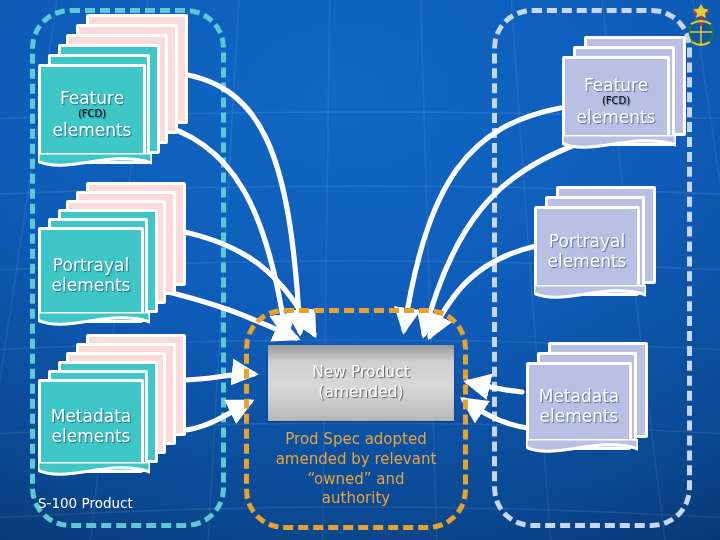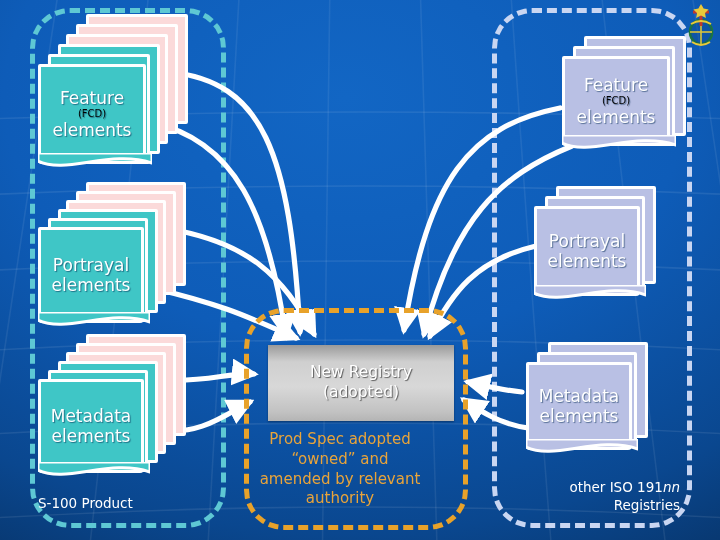--- a/index.html
+++ b/index.html
@@ -88,21 +88,21 @@
   #spec-box .txt{
     color:#ffffff;font-size:15.5px;line-height:1.28;text-align:center;
     text-shadow:1px 1px 1px rgba(60,60,60,.8);
   }
 
   
   .cap{position:absolute;color:#ffffff;font-size:13.5px;line-height:1.35;}
   #cap-left{left:38px;top:494px;width:170px;}
   #cap-right{left:520px;top:478px;width:160px;text-align:right;}
   #cap-center{
-    left:234px;top:430px;width:212px;text-align:center;
+    left:250px;top:430px;width:212px;text-align:center;
     color:#e9a43a;font-size:15px;line-height:1.32;
   }
   .ital{font-style:italic;}
 
   
   #emblem{position:absolute;left:686px;top:2px;width:30px;height:48px;}
 </style>
 </head>
 <body>
 
@@ -255,38 +255,34 @@
         <div class="lbl2">elements</div>
       </div>
       <svg class="curl" viewBox="0 0 112 22" preserveAspectRatio="none">
         <path d="M 0 0 L 0 8 C 28 22 72 -4 112 10 L 112 0 Z" fill="#b9c0e4" stroke="#ffffff" stroke-width="3"></path>
       </svg>
     </div>
   </div>
 
   <div id="spec-box">
     <div class="txt">
-      <div>New Registry</div>
-      <div>(adopted)</div>
+      <div>New Product</div>
+      <div>(amended)</div>
     </div>
   </div>
 
   <div class="cap" id="cap-center">
     <div>Prod Spec adopted</div>
+    <div>amended by relevant</div>
     <div>“owned” and</div>
-    <div>amended by relevant</div>
     <div>authority</div>
   </div>
 
   <div class="cap" id="cap-left">S-100 Product</div>
 
-  <div class="cap" id="cap-right">
-    <div><span>other ISO 191</span><span class="ital">nn</span></div>
-    <div>Registries</div>
-  </div>
 
   <div id="emblem">
     <svg viewBox="0 0 30 48" xmlns="http://www.w3.org/2000/svg">
       <ellipse cx="15" cy="30" rx="11" ry="12" fill="none" stroke="#1e7a3a" stroke-width="2.6"></ellipse>
       <ellipse cx="15" cy="30" rx="11" ry="12" fill="#0b4a8f" fill-opacity="0.35"></ellipse>
       <path d="M 4 30 L 26 30" stroke="#d8c23a" stroke-width="1.6"></path>
       <path d="M 15 18 L 15 42" stroke="#d8c23a" stroke-width="1.6"></path>
       <path d="M 15 4 L 15 24" stroke="#c0392b" stroke-width="3"></path>
       <path d="M 7 10 L 23 10" stroke="#c0392b" stroke-width="3"></path>
       <path d="M 15 2 l 2.6 4.6 5 .8 -3.6 3.6 .9 5 -4.9-2.5 -4.9 2.5 .9-5 -3.6-3.6 5-.8 z" fill="#e8c93a"></path>

